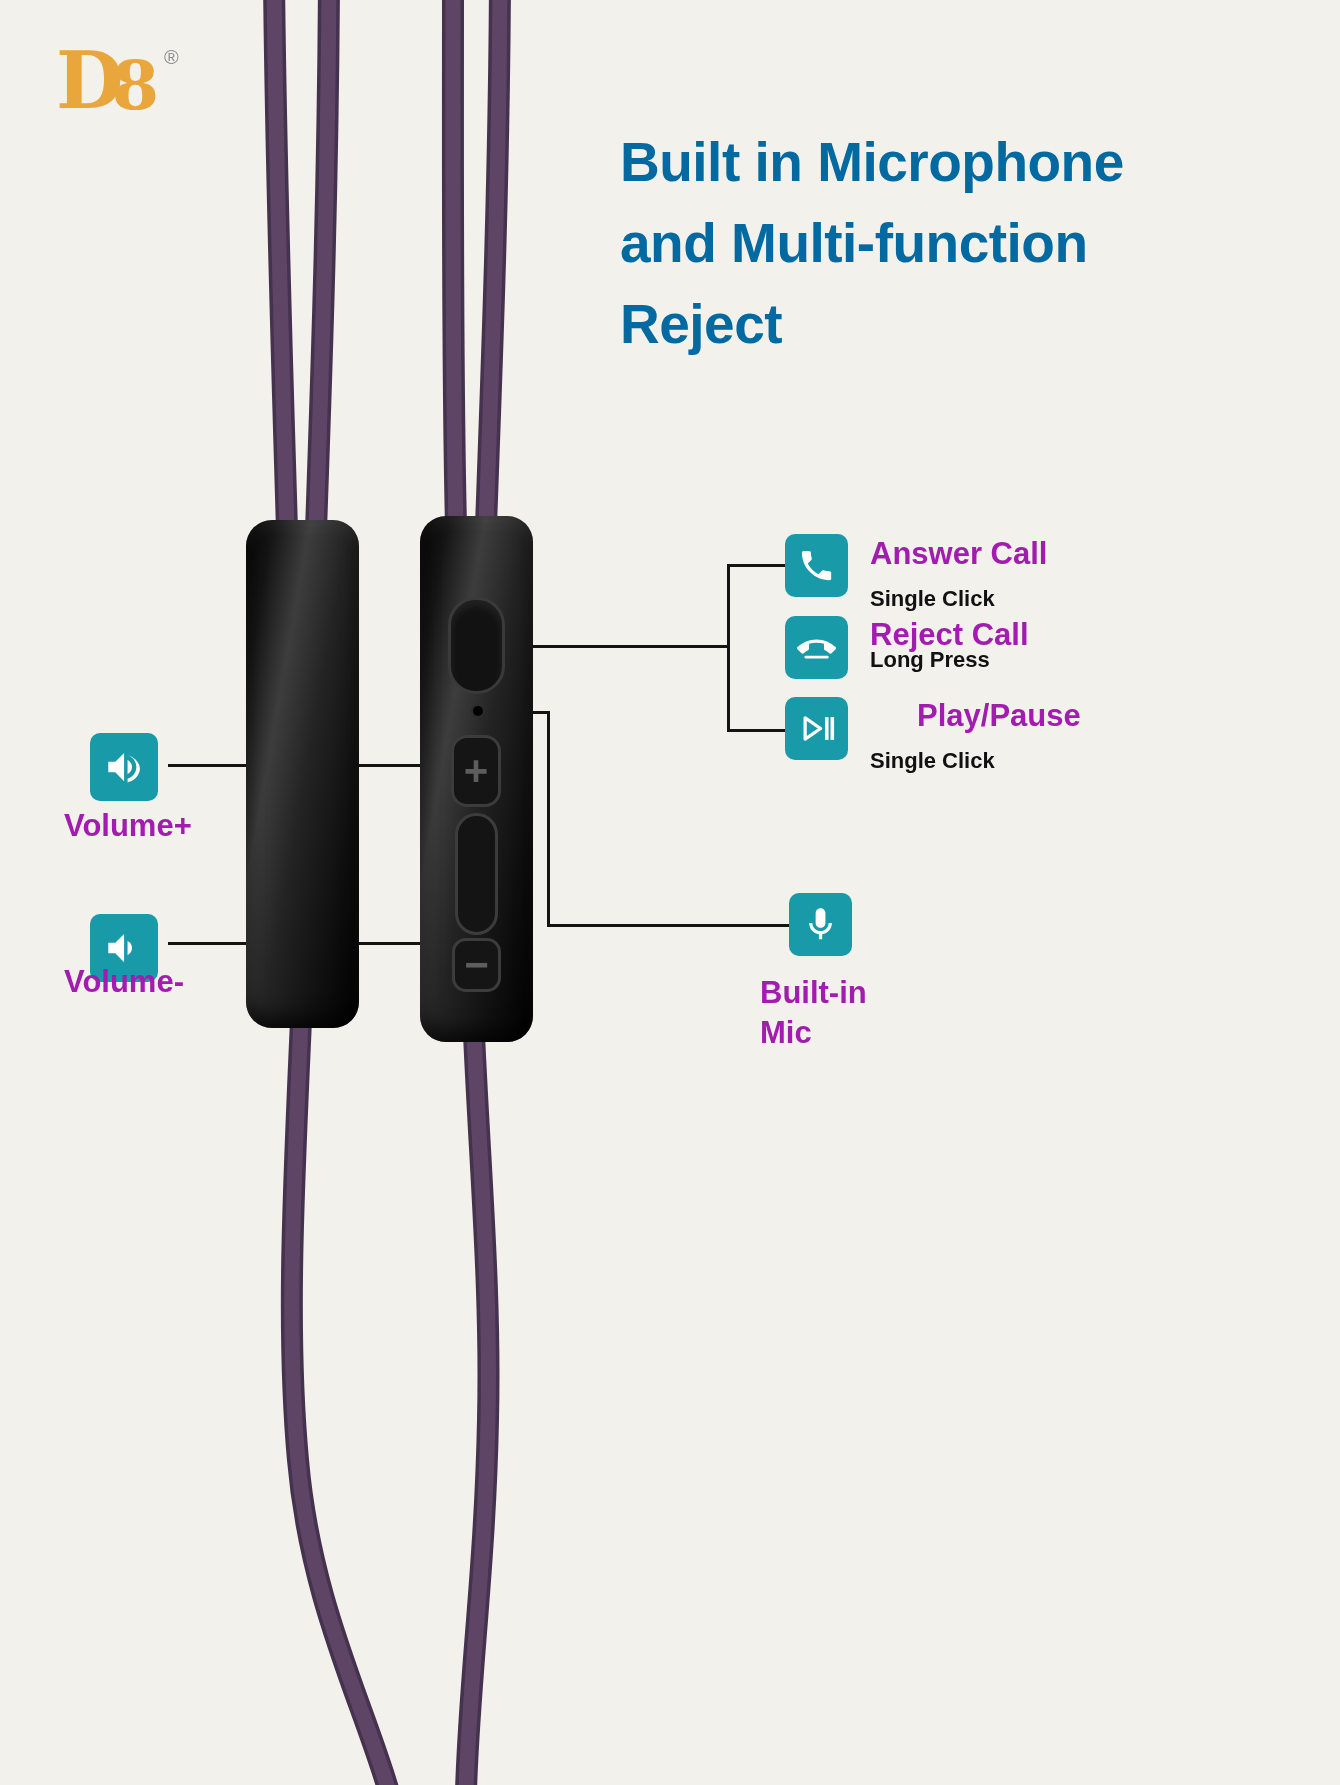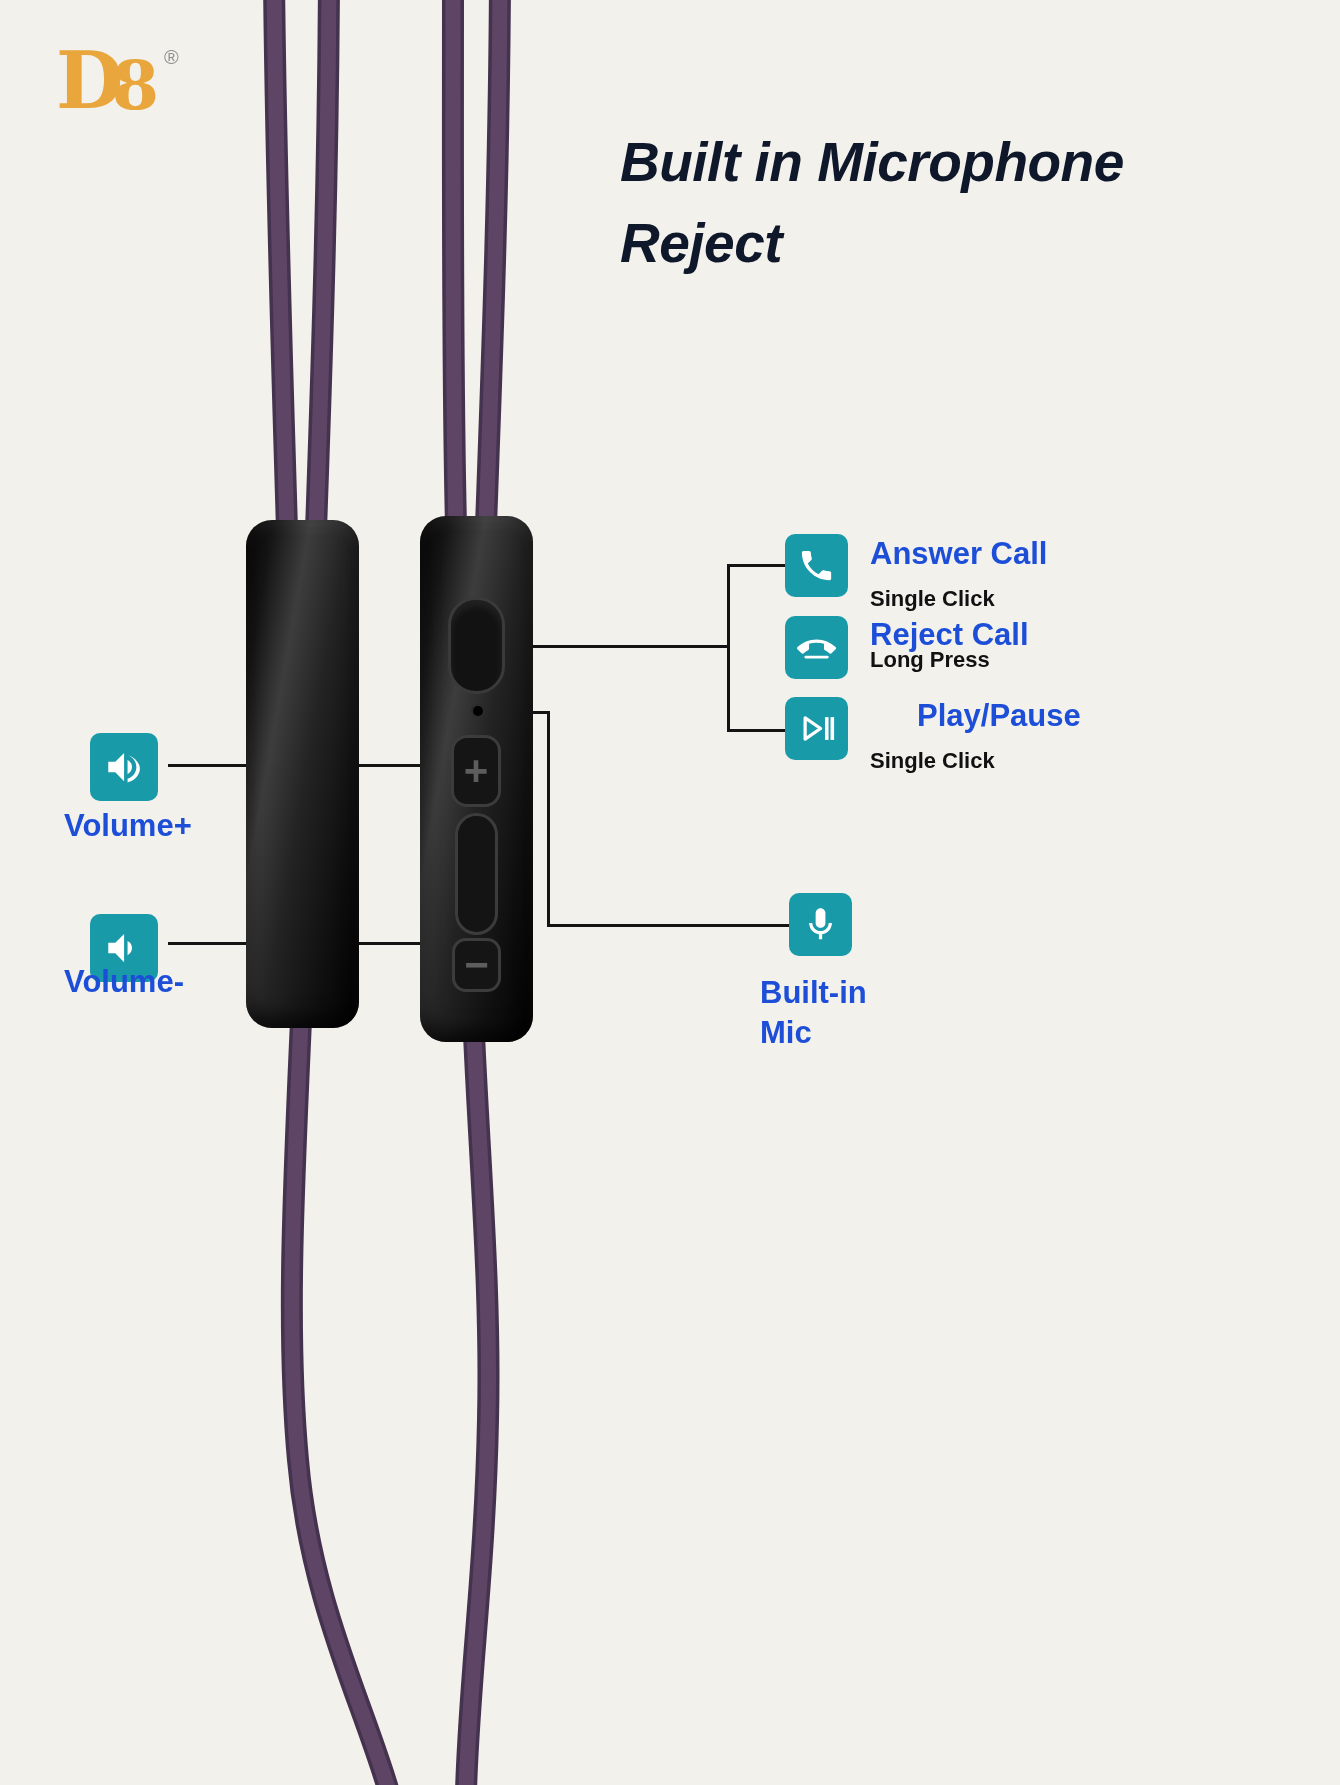--- a/index.html
+++ b/index.html
@@ -63,38 +63,38 @@
   .logo .d { font-size:78px; line-height:78px; }
   .logo .eight { font-size:68px; line-height:78px; margin-left:-12px; margin-top:4px; }
   .logo .reg {
     font-family:"Liberation Sans", sans-serif; font-weight:normal;
     font-size:20px; color:#8e8e8e; margin-left:5px; margin-top:4px;
   }
 
   
   .title {
     position:absolute; left:620px; top:122px; z-index:4;
-    font-size:55px; font-weight:bold; color:#0f172a; line-height:81px; letter-spacing:-0.5px;font-style:italic;
+    font-size:55px; font-weight:bold; color:#0369a1; line-height:81px; letter-spacing:-0.5px;
   }
 
   
   .icon-tile {
     position:absolute; z-index:4; background:var(--teal,#199AA9); border-radius:10px;
     display:flex; align-items:center; justify-content:center;
   }
   .icon-tile svg { width:62%; height:62%; }
   .tile-answer  { left:785px; top:534px; width:63px; height:63px; }
   .tile-reject  { left:785px; top:616px; width:63px; height:63px; }
   .tile-play    { left:785px; top:697px; width:63px; height:63px; }
   .tile-mic     { left:789px; top:893px; width:63px; height:63px; }
   .tile-volup   { left:90px;  top:733px; width:68px; height:68px; }
   .tile-voldown { left:90px;  top:914px; width:68px; height:68px; }
 
   
-  .callout-label  { position:absolute; z-index:4; font-weight:bold; font-size:31px; color:#1d4ed8; white-space:nowrap; }
+  .callout-label  { position:absolute; z-index:4; font-weight:bold; font-size:31px; color:#a21caf; white-space:nowrap; }
   .callout-detail { position:absolute; z-index:4; font-weight:bold; font-size:22px; color:#111;   white-space:nowrap;margin-top:8px; }
   .lbl-answer { left:870px; top:536px; }  .det-answer { left:870px; top:578px; }
   .lbl-reject { left:870px; top:617px;text-align:center; }  .det-reject { left:870px; top:639px; }
   .lbl-play   { left:917px; top:698px; }  .det-play   { left:870px; top:740px; }
   .lbl-volup  { left:64px;  top:808px; }
   .lbl-voldn  { left:64px;  top:964px; }
   .lbl-mic    { left:760px; top:973px; line-height:40px; }
 </style>
 </head>
 <body>
@@ -149,20 +149,21 @@
   </div>
 
   <div class="logo">
     <span class="d">D</span>
     <span class="eight">8</span>
     <span class="reg">®</span>
   </div>
 
   <div class="title">
     <div>Built in Microphone</div>
+    <div>and Multi-function</div>
     <div>Reject</div>
   </div>
 
   <div class="icon-tile tile-answer">
     <svg viewBox="0 0 24 24">
       <path fill="#fff" d="M6.62 10.79c1.44 2.83 3.76 5.14 6.59 6.59l2.2-2.2c.27-.27.67-.36 1.02-.24 1.12.37 2.33.57 3.57.57.55 0 1 .45 1 1V20c0 .55-.45 1-1 1-9.39 0-17-7.61-17-17 0-.55.45-1 1-1h3.5c.55 0 1 .45 1 1 0 1.25.2 2.45.57 3.57.11.35.03.74-.25 1.02l-2.2 2.2z"></path>
     </svg>
   </div>
   <div class="icon-tile tile-reject">
     <svg viewBox="0 0 24 24">

